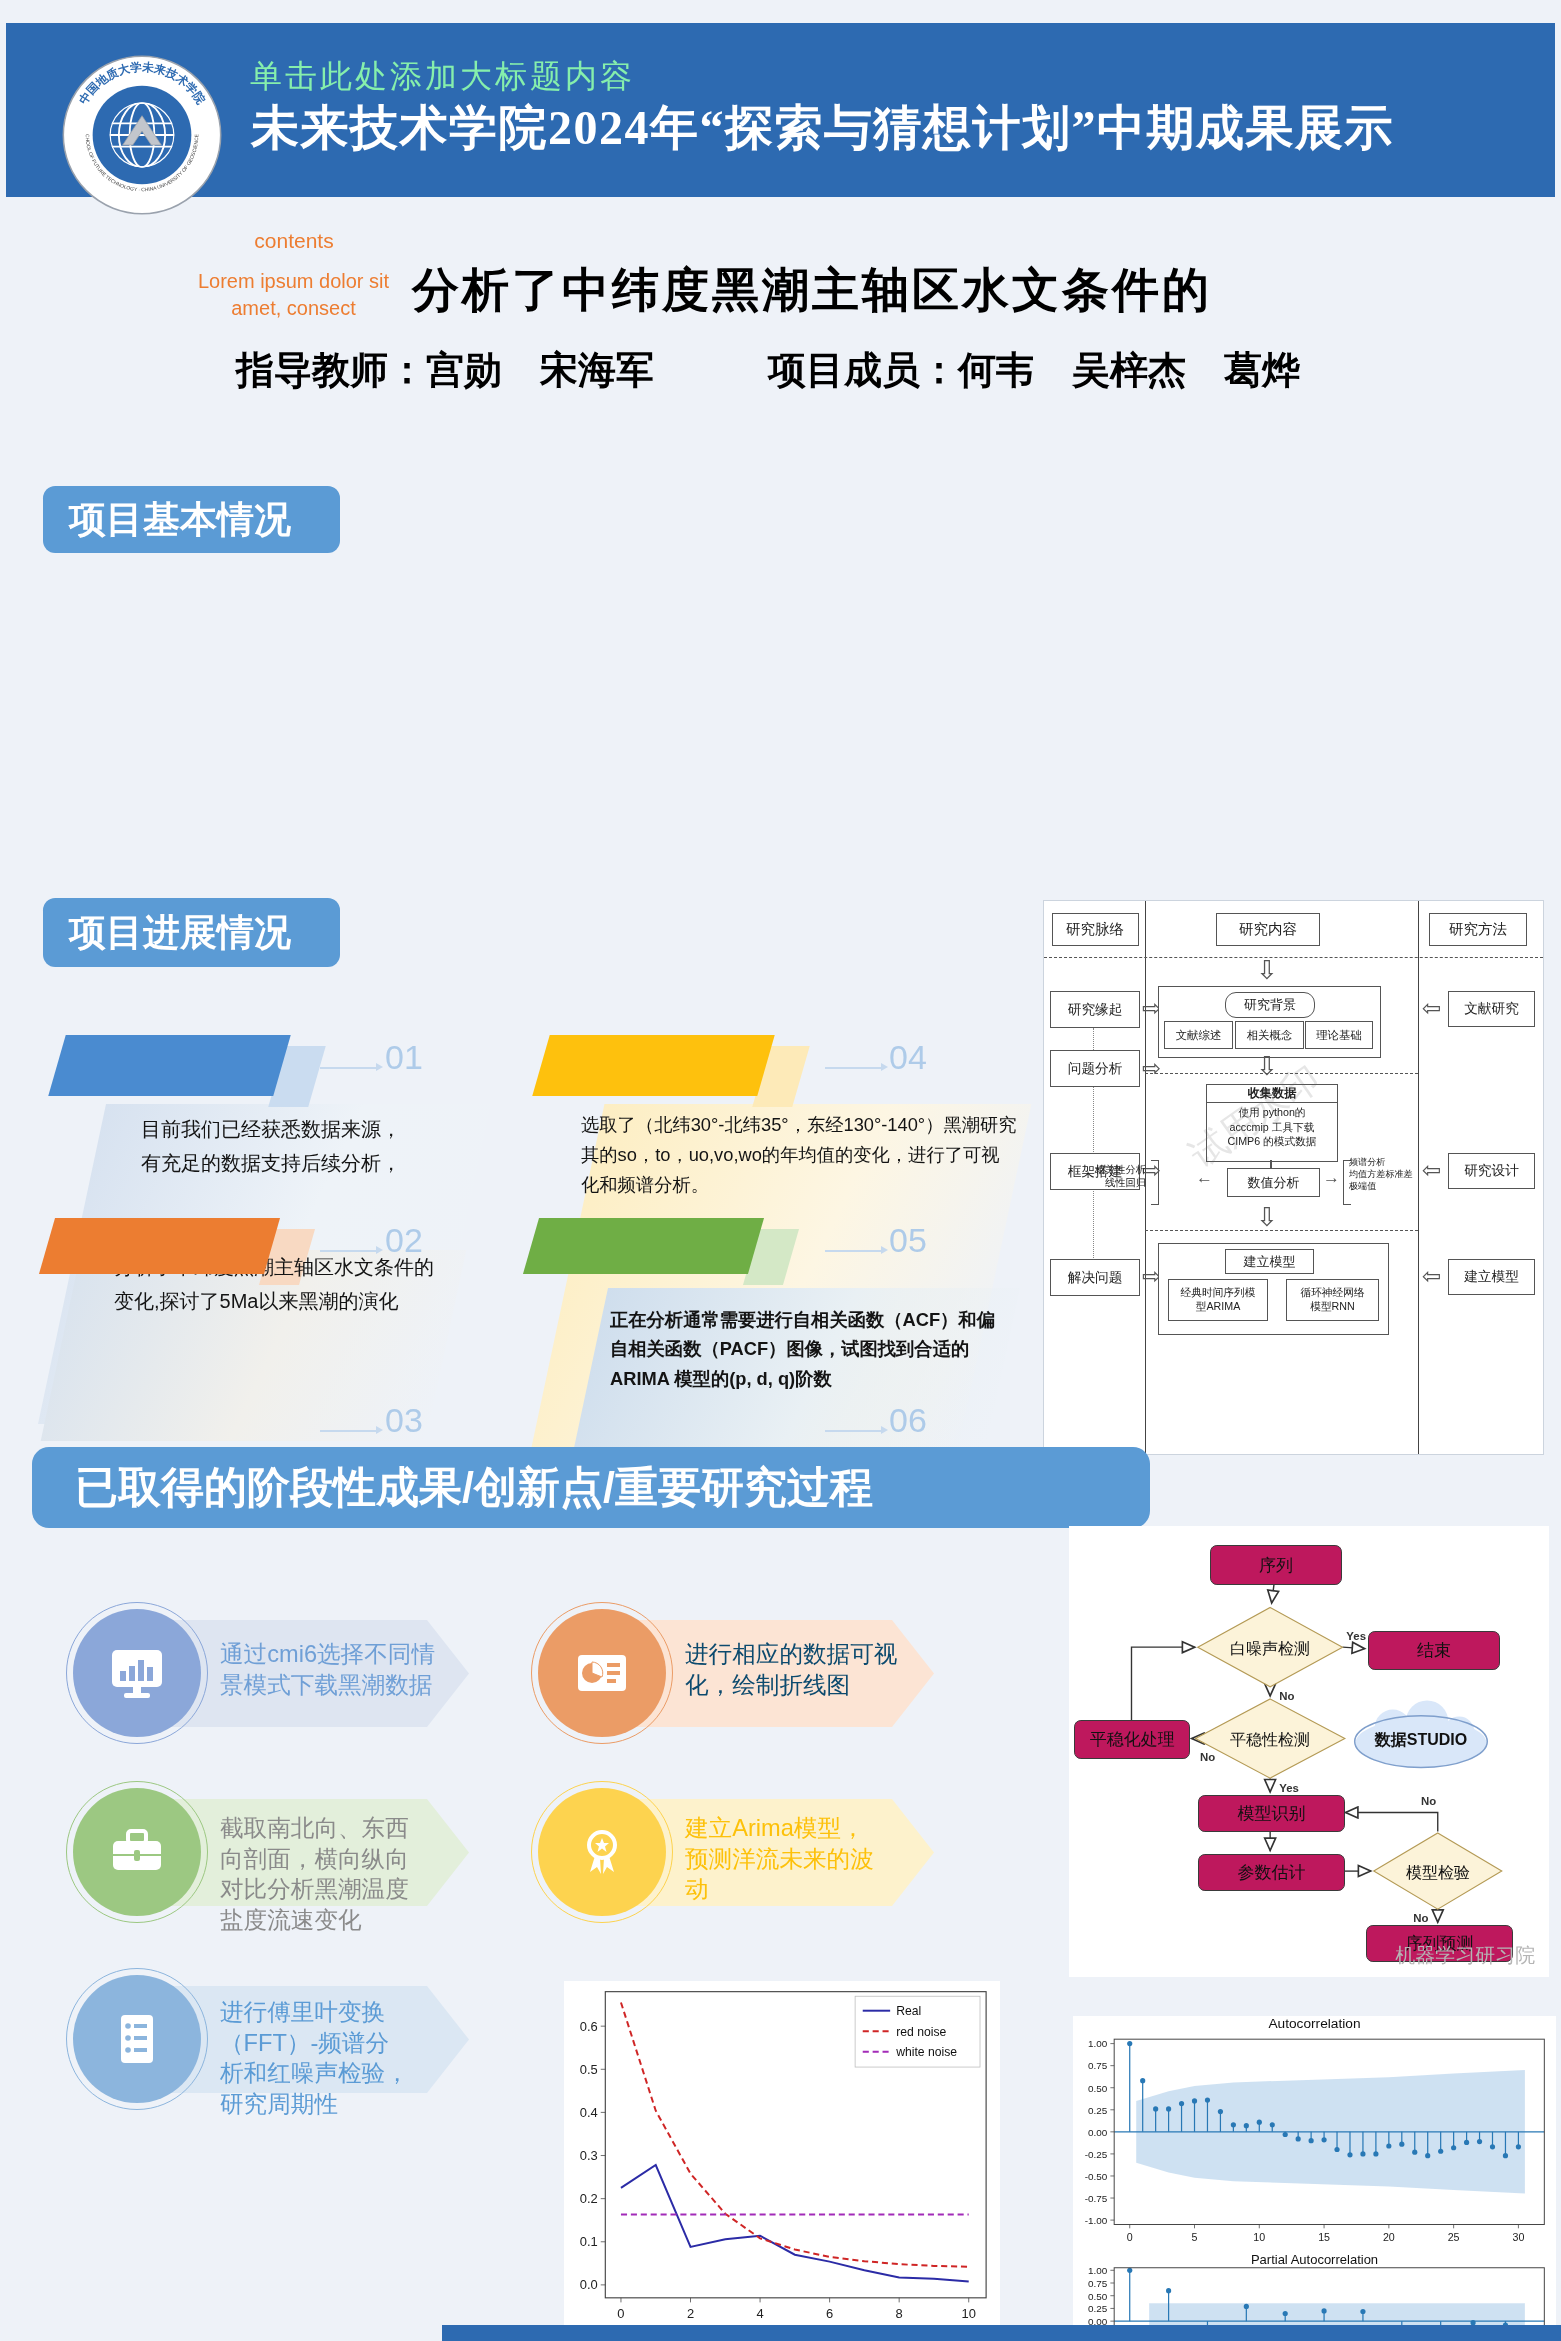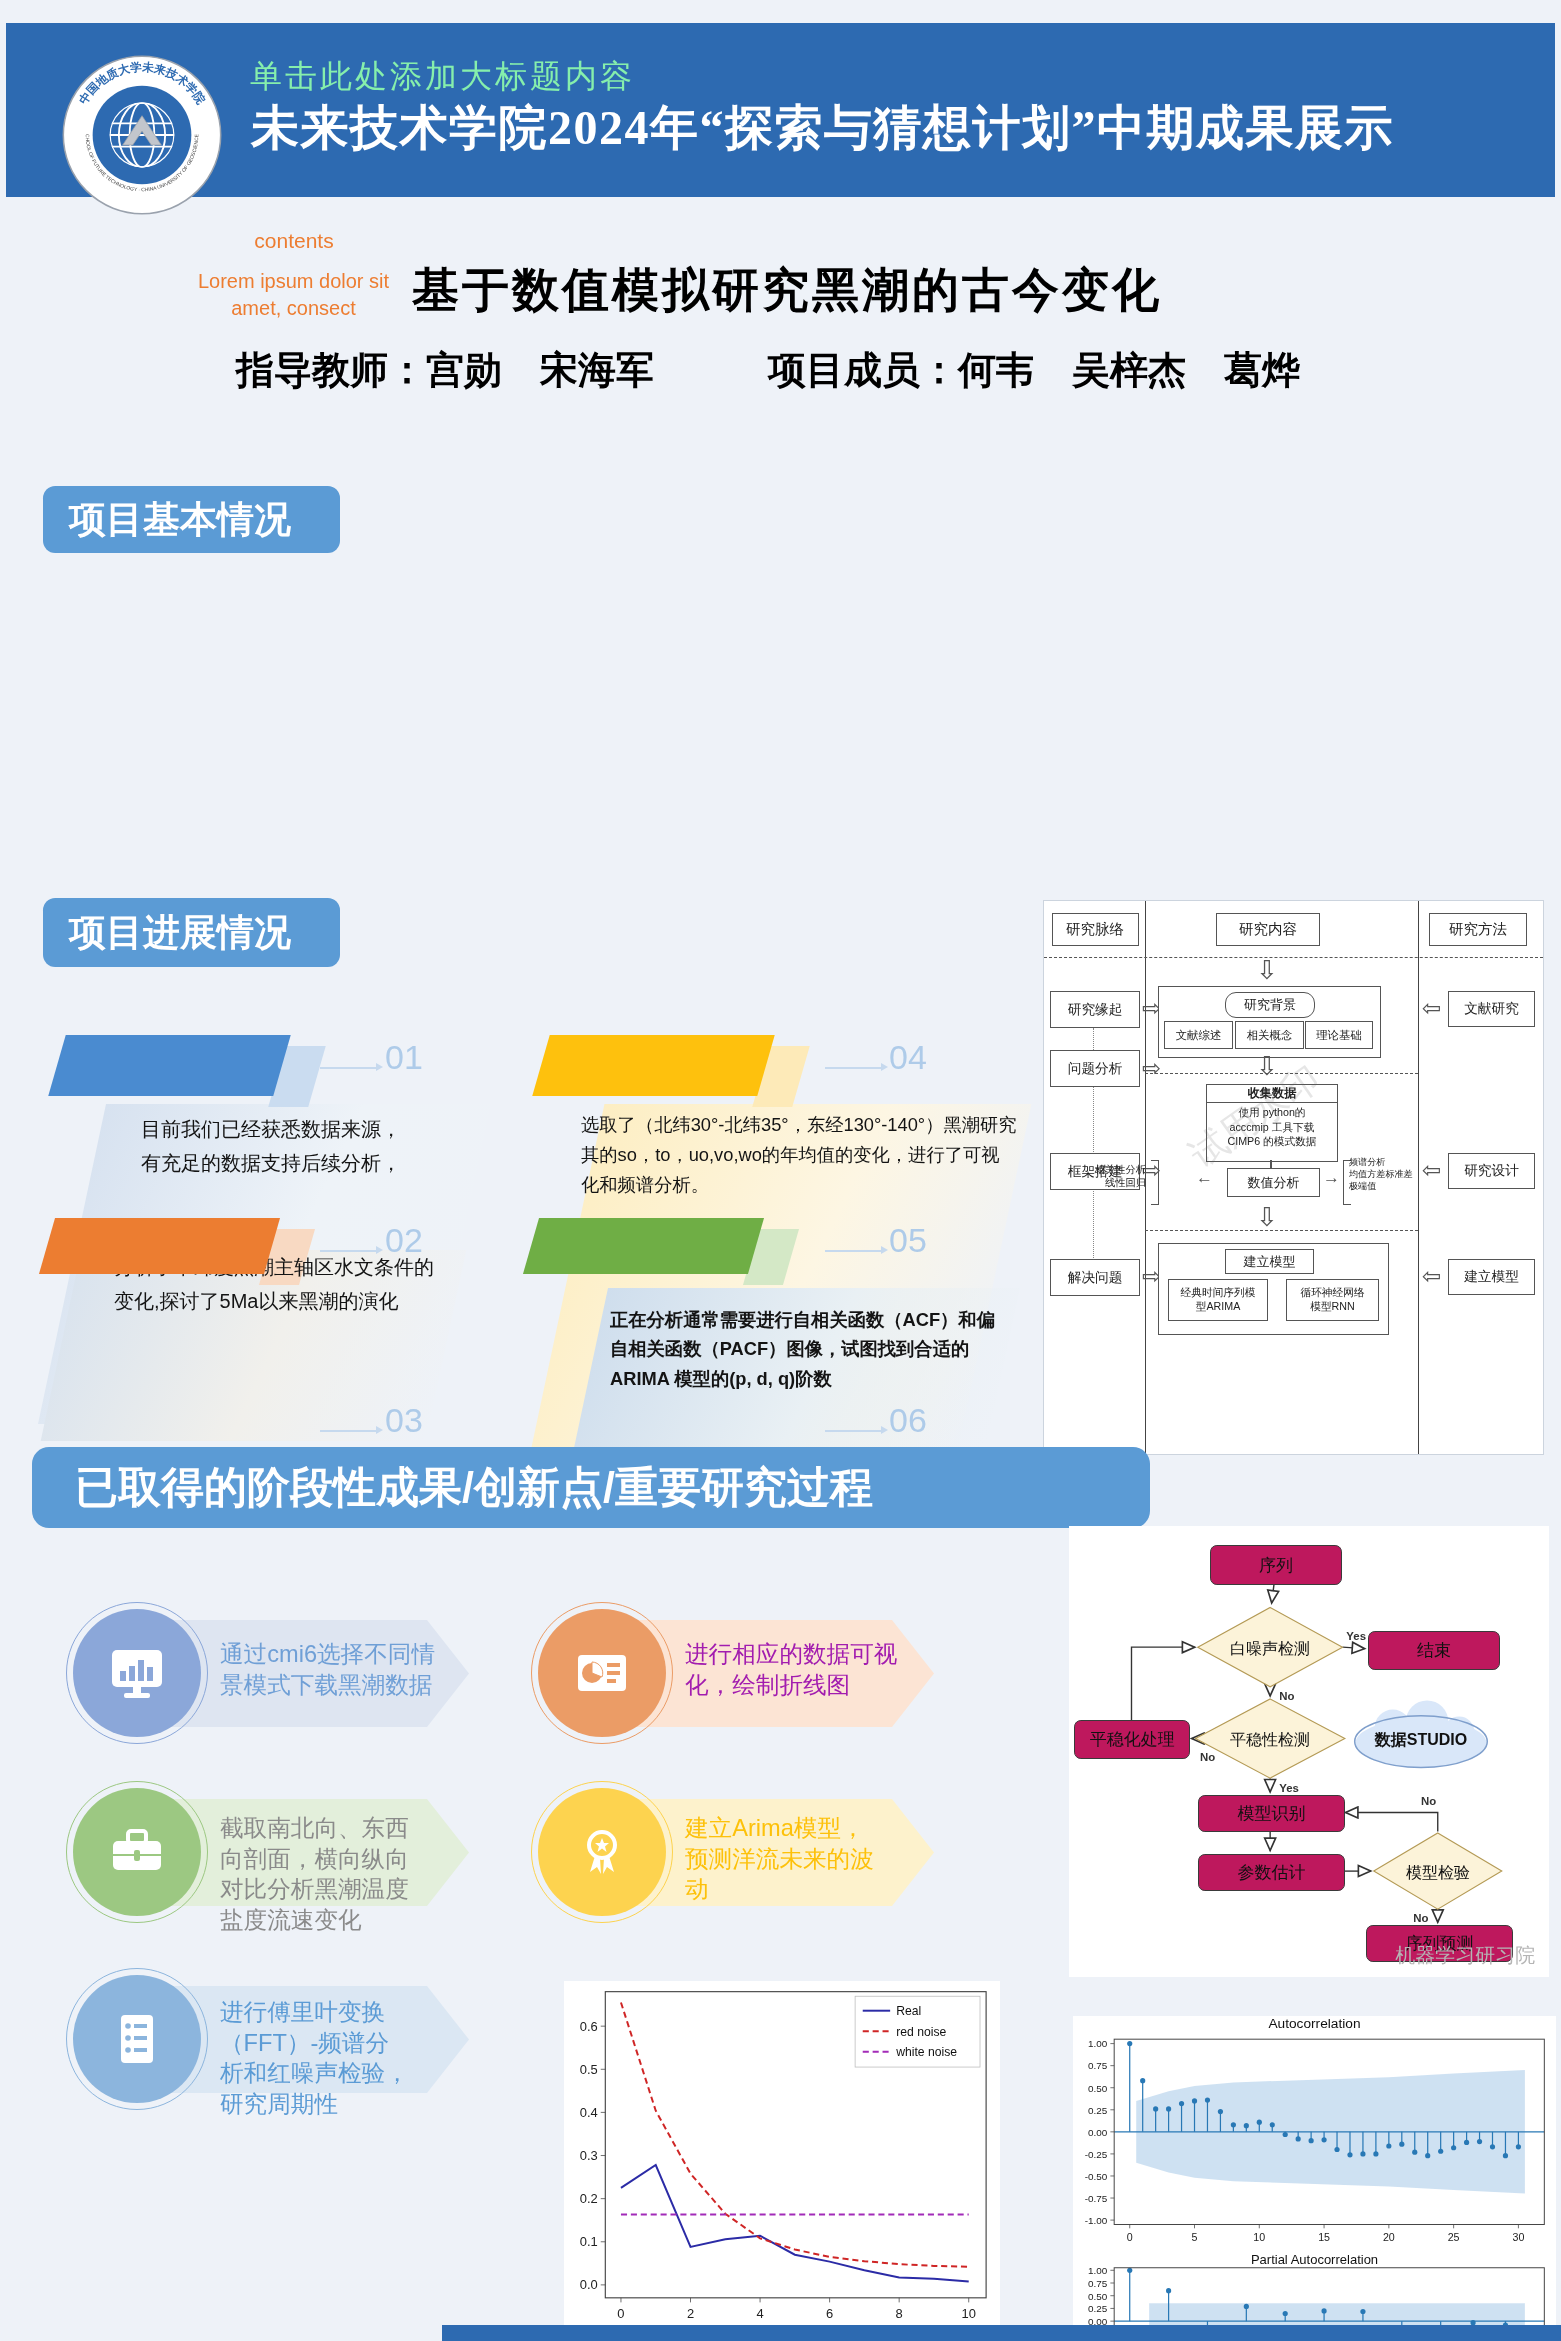--- a/index.html
+++ b/index.html
@@ -93,21 +93,21 @@
         <line x1="63" y1="90" x2="147" y2="90"></line>
         <line x1="63" y1="120" x2="147" y2="120"></line>
       </g>
       <path d="M105,80 L80,118 L93,118 L105,100 L117,118 L130,118 Z" fill="#c2c6cc" stroke="#9aa0a8" stroke-width="1"></path>
     </svg>
   </div>
 
   <div class="abs contents">contents</div>
   <div class="abs contents-sub pre">Lorem ipsum dolor sit
 amet, consect</div>
-  <div class="abs proj-title">基于数值模拟研究黑潮的古今变化</div>
+  <div class="abs proj-title">分析了中纬度黑潮主轴区水文条件的</div>
   <div class="abs team">指导教师：宫勋　宋海军　　　项目成员：何韦　吴梓杰　葛烨</div>
 
   <div class="abs badge badge1">项目基本情况</div>
 
   <div class="abs badge badge2">项目进展情况</div>
 
   <div class="abs pgpanel" style="left:72px;top:1104px;width:385px;height:320px;background:linear-gradient(105deg,#d7e2f0,#eef3f8 55%,rgba(255,255,255,0));"></div>
   <div class="abs echo" style="left:277px;top:1046px;width:40px;height:61px;background:#cadcf0;"></div>
   <div class="abs pbar" style="left:57px;top:1035px;width:225px;height:61px;background:#4a8bd0;"></div>
   <div class="abs ptext pre" style="left:141px;top:1112px;width:427px;">目前我们已经获悉数据来源，
@@ -236,21 +236,21 @@
       <svg width="64" height="64" viewBox="0 0 64 64">
         <rect x="8" y="14" width="48" height="36" rx="4" fill="#fff"></rect>
         <circle cx="22" cy="32" r="10" fill="#eb9c66"></circle>
         <path d="M22,32 L22,21 A11,11 0 0,1 32,36 Z" fill="#fff" stroke="#eb9c66" stroke-width="1"></path>
         <rect x="37" y="22" width="13" height="4" fill="#eb9c66"></rect>
           <rect x="37" y="30" width="13" height="4" fill="#eb9c66"></rect>
           <rect x="37" y="38" width="9" height="4" fill="#eb9c66"></rect>
       </svg>
     </div>
   </div>
-  <div class="abs chtext pre" style="left:685px;top:1639px;color:#a21caf;">进行相应的数据可视
+  <div class="abs chtext pre" style="left:685px;top:1639px;color:#0c4a6e;">进行相应的数据可视
 化，绘制折线图</div>
 
   <div class="abs chev" style="left:164px;top:1799px;width:305px;background:#e3efdb;"></div>
   <div class="abs ring" style="left:66px;top:1781px;width:140px;height:140px;border-color:#9cc882;">
     <div class="disc" style="background:#9cc882;">
       <svg width="64" height="64" viewBox="0 0 64 64">
         <rect x="23" y="11" width="18" height="12" rx="3" fill="none" stroke="#fff" stroke-width="4"></rect>
         <rect x="8" y="21" width="48" height="29" rx="5" fill="#fff"></rect>
         <line x1="8" y1="35" x2="56" y2="35" stroke="#9cc882" stroke-width="2"></line>
         <rect x="29" y="30" width="6" height="11" rx="2" fill="#9cc882"></rect>

